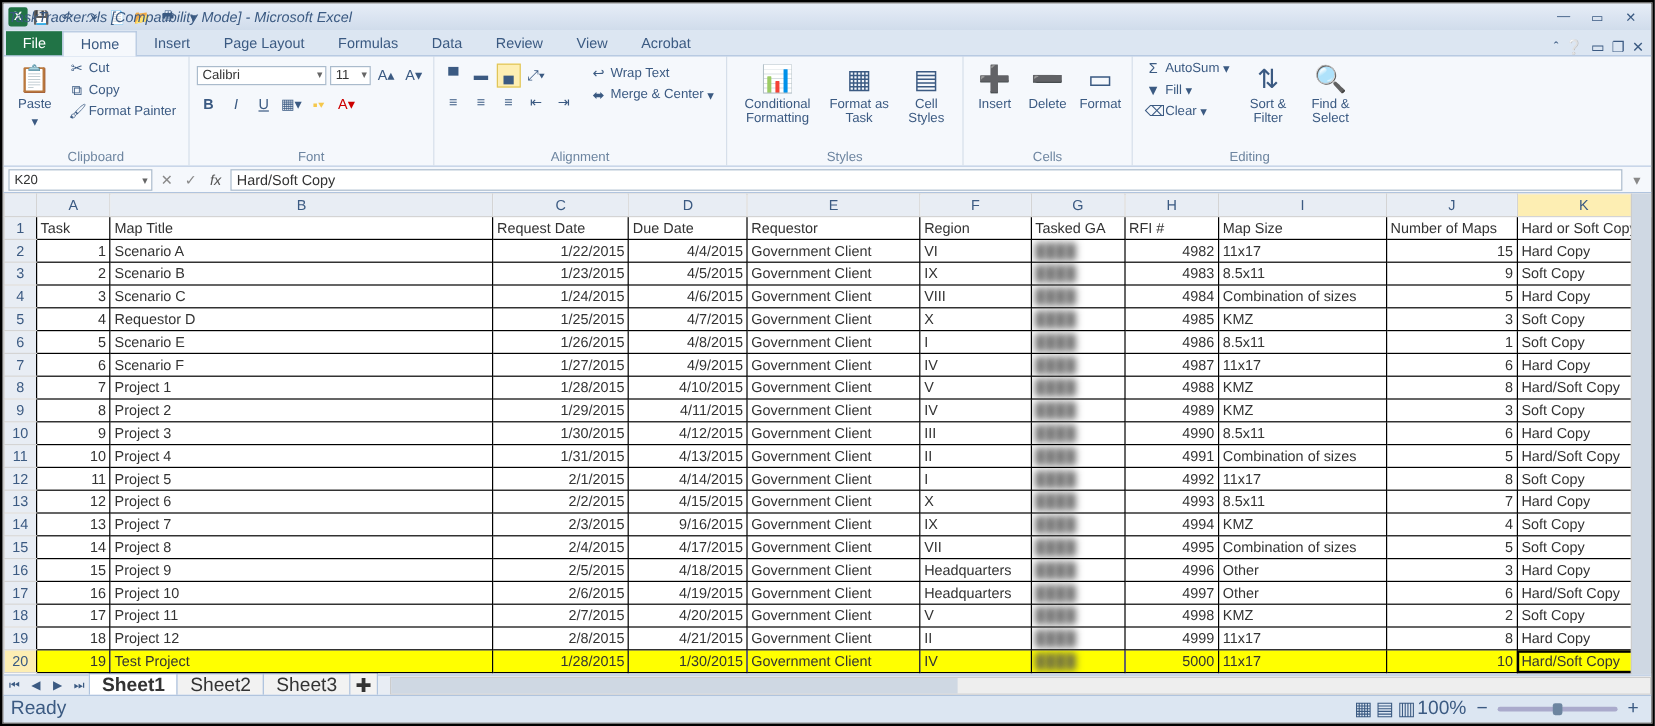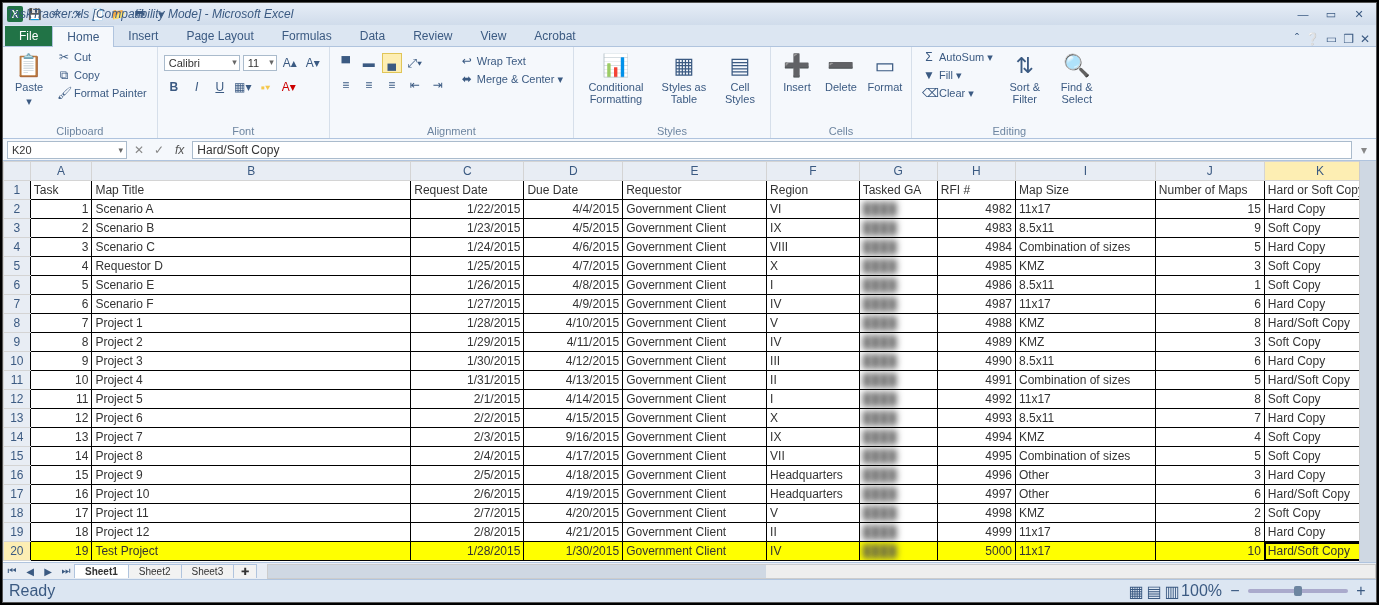--- a/index.html
+++ b/index.html
@@ -32,21 +32,21 @@
 .group-body { flex: 1; display: flex; align-items: flex-start; gap: 4px; }
 .group-label { text-align: center; font-size: 11px; color: #6d85a0; padding: 1px 0; }
 .big-btn { width: 40px; display: flex; flex-direction: column; align-items: center; gap: 2px; cursor: pointer; padding-top: 4px; font-size: 11px; color: #3b5a82; }
 .big-btn .ico { font-size: 22px; }
 .stack { display: flex; flex-direction: column; gap: 2px; }
 .small-btn { padding: 1px 4px; font-size: 11px; color: #3b5a82; cursor: pointer; display: flex; align-items: center; gap: 3px; white-space: nowrap; }
 .small-btn .mini-ico { font-size: 12px; width: 14px; text-align: center; }
 .row { display: flex; align-items: center; gap: 3px; }
 .dd { border: 1px solid #abc; background: #fff; font-size: 11px; padding: 1px 14px 1px 4px; position: relative; color: #333; }
 .dd::after { content: "▾"; position: absolute; right: 2px; top: 1px; font-size: 9px; color: #666; }
-.font-row .dd.fontname { width: 76px; }
+.font-row .dd.fontname { width: 108px; }
 .font-row .dd.fontsize { width: 34px; text-align:left; }
 .icon-btn { width: 20px; height: 20px; display: flex; align-items:center; justify-content:center; font-size: 12px; color: #3b5a82; cursor: pointer; }
 .icon-btn.sel { background: #fdeeb3; border: 1px solid #e0c558; }
 
 
 .formula-bar { height: 22px; background: #f5f8fc; border-bottom: 1px solid #b0c4de; display: flex; align-items: center; padding: 0 4px; gap: 4px; }
 .name-box { border: 1px solid #abc; background: #fff; width: 120px; height: 18px; font-size: 11px; padding: 0 4px; display:flex; align-items:center; position: relative; }
 .name-box::after { content:"▾"; position:absolute; right:3px; font-size:9px; color:#666;}
 .fx-label { font-style: italic; color: #555; padding: 0 4px; }
 .formula-input { flex:1; border: 1px solid #abc; background: #fff; height: 18px; font-size: 12px; padding: 0 4px; display:flex; align-items:center; }
@@ -78,21 +78,21 @@
 col.cG { width: 76px; }
 col.cH { width: 76px; }
 col.cI { width: 136px; }
 col.cJ { width: 106px; }
 col.cK { width: 108px; }
 
 
 .hscroll-row { height:17px; background:#e8edf4; border-top:1px solid #b0c4de; display:flex; align-items:center; }
 .sheet-nav { display:flex; align-items:center; }
 .sheet-nav .nav-btn { width:18px; text-align:center; font-size:10px; color:#3b5a82; cursor:pointer; }
-.sheet-tab { padding: 1px 10px; font-size:10px; border:1px solid #b0c4de; border-bottom:none; margin-left:-1px; background:#f2f2f2; cursor:pointer; }
+.sheet-tab { padding: 1px 10px; font-size:16px; border:1px solid #b0c4de; border-bottom:none; margin-left:-1px; background:#f2f2f2; cursor:pointer; }
 .sheet-tab.active { background:#fff; font-weight:bold; }
 .hscroll { flex:1; margin-left:10px; height:15px; background:#eee; position:relative; border:1px solid #ccc; }
 .hscroll .thumb { position:absolute; left:0; top:0; bottom:0; width:45%; background:#cfd8e3; }
 .vscroll-strip { position:absolute; top:0; right:0; width:17px; bottom:0; background:#eee; border-left:1px solid #ccc; }
 .vscroll-strip .thumb { position:absolute; left:0; right:0; top:0; height:100%; background:#cfd8e3; }
 
 .status-bar { height:20px; background:#dce6f2; border-top:1px solid #b0c4de; display:flex; align-items:center; padding:11px 6px; font-size:16px; color:#3b5a82; }
 .status-bar .spacer { flex:1; }
 .status-bar .zoom { display:flex; align-items:center; gap:4px; }
 .status-bar .view-btn { width:18px; text-align:center; cursor:pointer; }
@@ -221,21 +221,21 @@
 
 
     <div class="group">
       <div class="group-body">
         <div class="big-btn" style="width:72px;">
             <span class="ico">📊</span>
             <span style="text-align:center;">Conditional Formatting</span>
           </div>
         <div class="big-btn" style="width:56px;">
             <span class="ico">▦</span>
-            <span style="text-align:center;">Styles as Table</span>
+            <span style="text-align:center;">Format as Task</span>
           </div>
         <div class="big-btn" style="width:48px;">
             <span class="ico">▤</span>
             <span style="text-align:center;">Cell Styles</span>
           </div>
       </div>
       <div class="group-label">Styles</div>
     </div>
 
     <div class="group">

